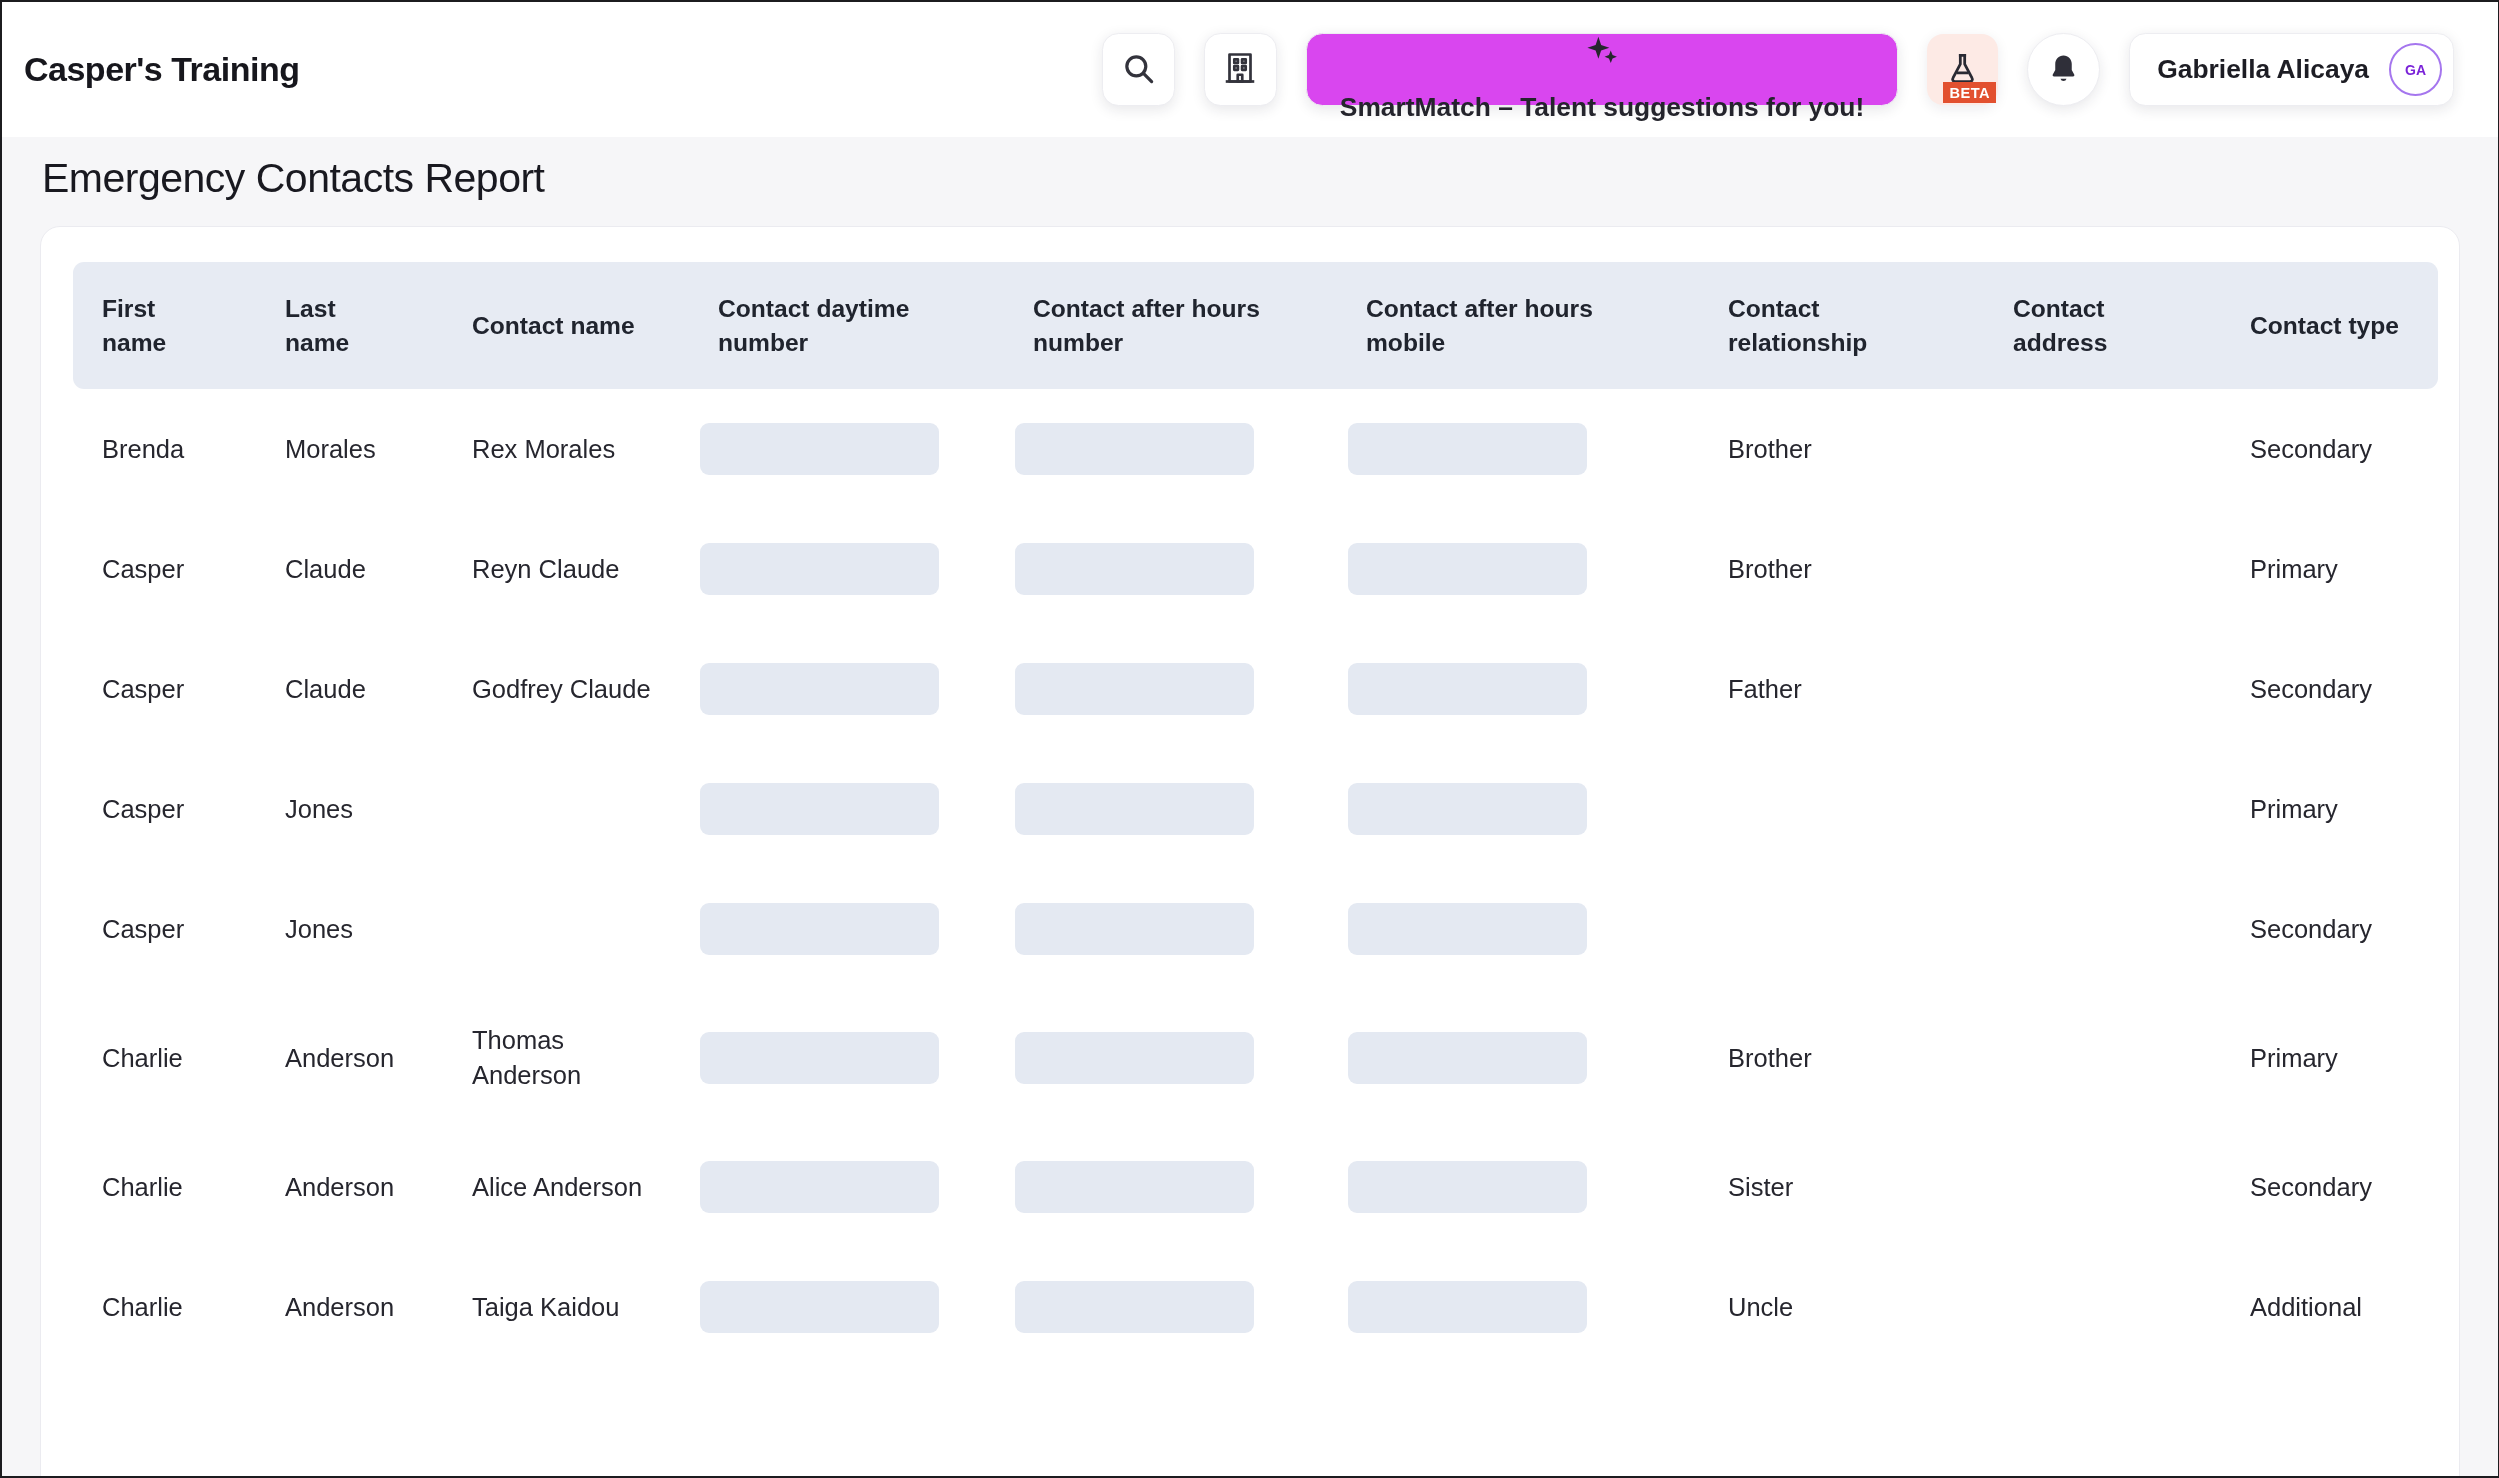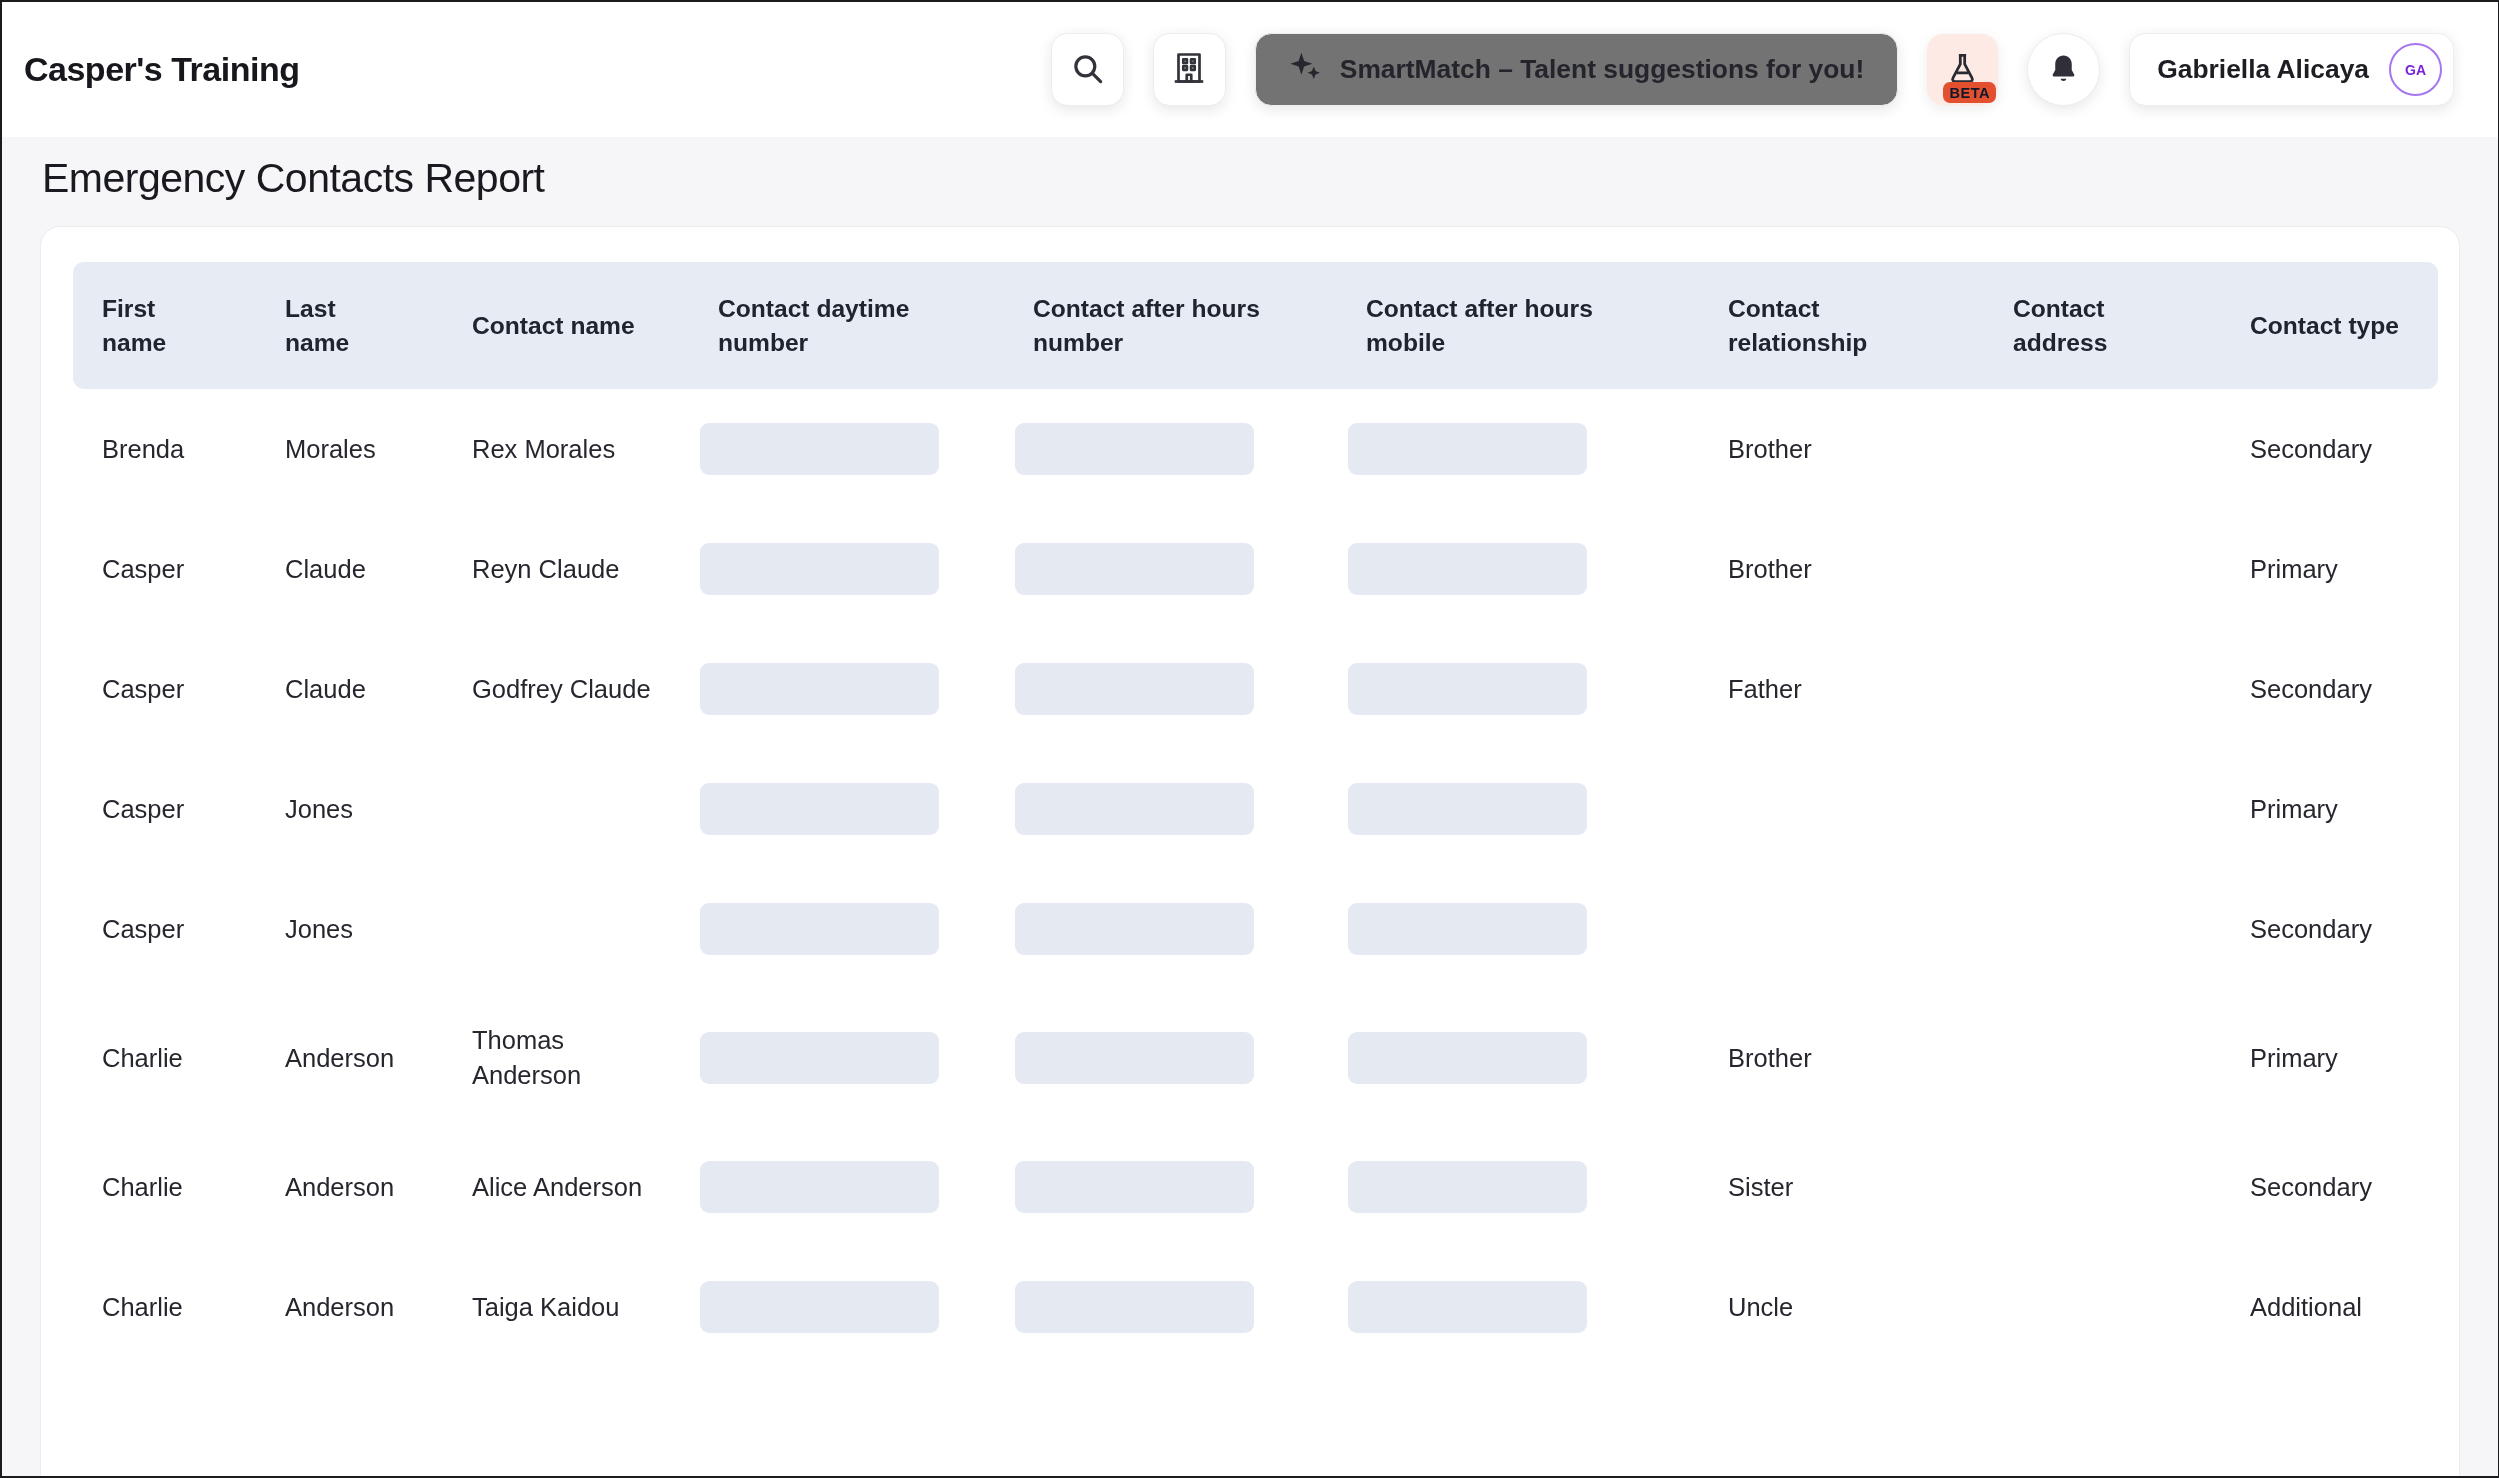--- a/index.html
+++ b/index.html
@@ -17,32 +17,32 @@
   .topbar{height:135px;background:#fff;display:flex;align-items:center;padding:0 44px 0 22px;}
   .app-title{font-size:34px;font-weight:700;letter-spacing:-0.5px;color:#17171d;}
   .header-right{margin-left:auto;display:flex;align-items:center;gap:29px;}
   .icon-btn,.bell-btn{
     width:73px;height:73px;background:#fff;border:0.9px solid #ededf1;cursor:pointer;
     box-shadow:0 3.6px 12.7px rgba(25,25,50,.10);display:flex;align-items:center;justify-content:center;padding:0;
   }
   .icon-btn{border-radius:16.4px;}
   .bell-btn{border-radius:50%;}
   .smartmatch{
-    height:73px;border-radius:16.4px;background:#737373;border:0.9px solid #ededf1;cursor:pointer;
+    height:73px;border-radius:16.4px;background:#d946ef;border:0.9px solid #ededf1;cursor:pointer;
     box-shadow:0 3.6px 12.7px rgba(25,25,50,.10);display:flex;align-items:center;gap:18px;
-    padding:0 33px;font-family:inherit;font-size:26.4px;font-weight:700;color:#24242c;
+    padding:0 33px;font-family:inherit;font-size:26.4px;font-weight:700;color:#24242c;flex-direction:column;
   }
   .flask-btn{
     position:relative;width:71px;height:71px;border-radius:16.4px;background:var(--flask_bg);
     border:none;cursor:pointer;display:flex;align-items:center;justify-content:center;
     box-shadow:0 3.6px 12.7px rgba(25,25,50,.08);
   }
   .beta{
-    position:absolute;right:1.8px;bottom:1.8px;background:var(--beta_badge);color:#0f172a;
-    font-size:14.6px;font-weight:700;padding:2.7px 6.4px;border-radius:7px;letter-spacing:0.5px;
+    position:absolute;right:1.8px;bottom:1.8px;background:var(--beta_badge);color:#ffffff;
+    font-size:14.6px;font-weight:700;padding:2.7px 6.4px;border-radius:0;letter-spacing:0.5px;
   }
   .user-chip{
     height:73px;border-radius:16.4px;background:#fff;border:0.9px solid #ededf1;cursor:pointer;
     box-shadow:0 3.6px 12.7px rgba(25,25,50,.10);display:flex;align-items:center;gap:20px;
     padding:0 11px 0 27px;font-family:inherit;
   }
   .user-name{font-size:26.4px;font-weight:700;color:#1d1d24;}
   .avatar{
     width:53px;height:53px;border-radius:50%;border:2.7px solid var(--accent_ring);
     color:var(--accent);font-size:14px;font-weight:700;display:flex;align-items:center;justify-content:center;background:#fff;

